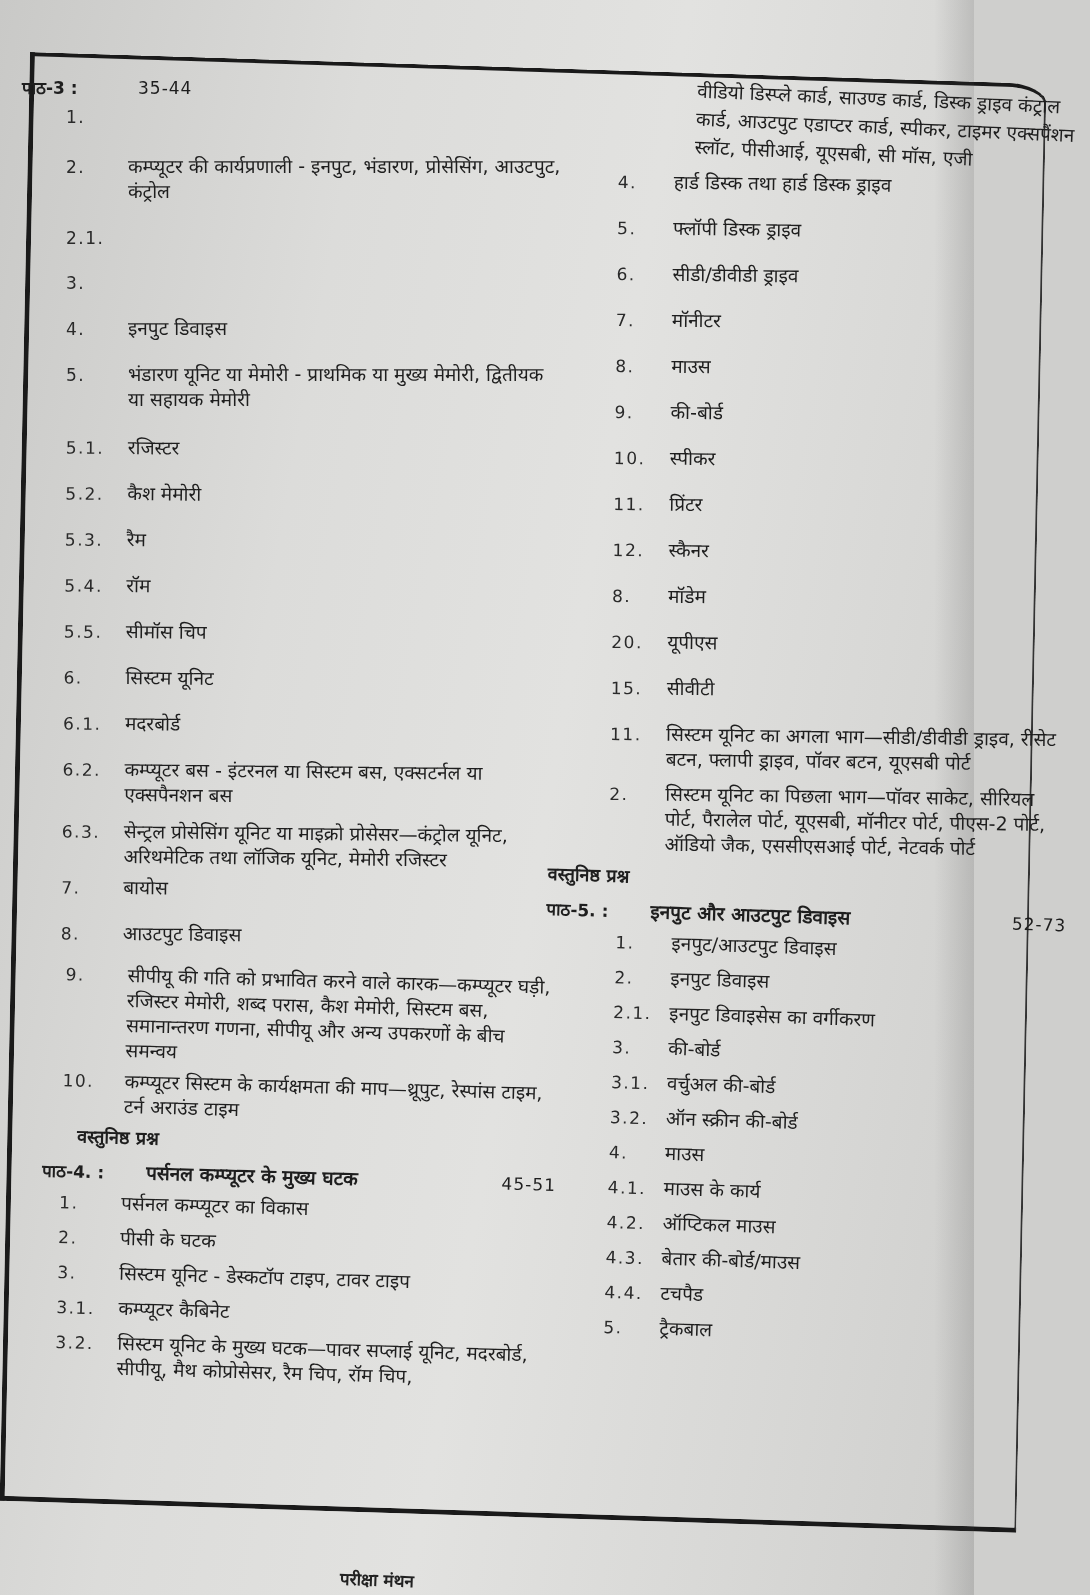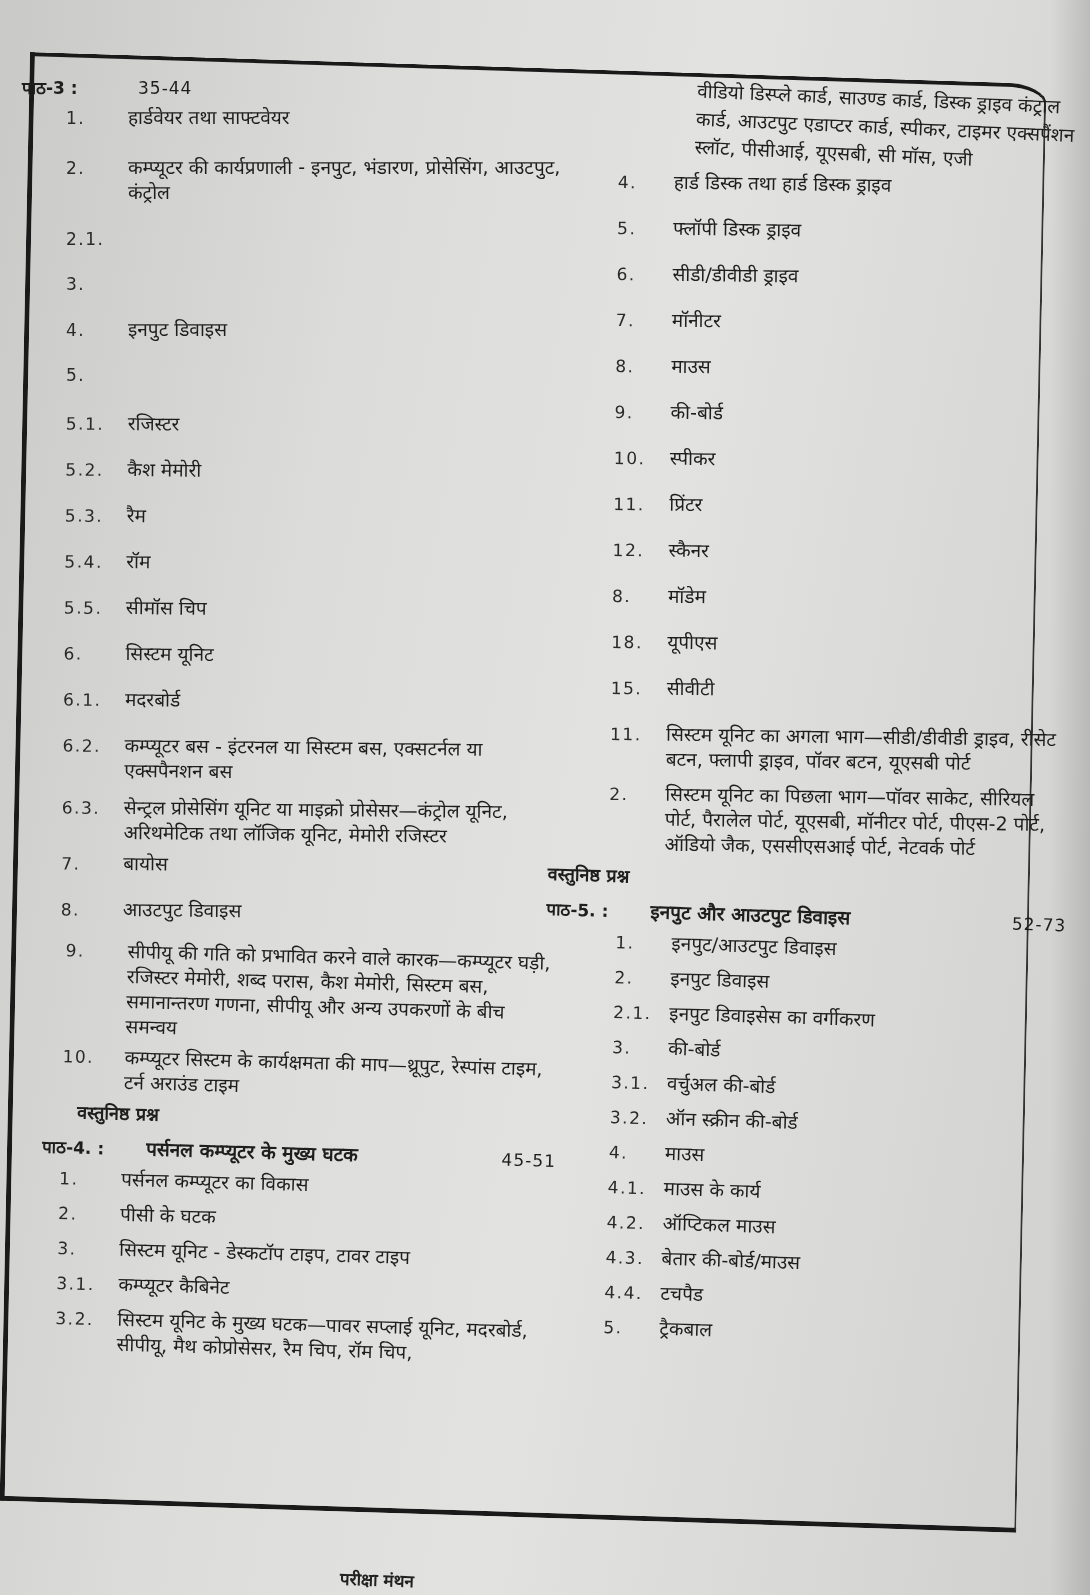--- a/index.html
+++ b/index.html
@@ -11,22 +11,23 @@
       height: 1595px;
       background: #cfcfcd;
       overflow: hidden;
       position: relative;
       font-family: "DejaVu Sans", sans-serif;
       color: #1e1e1e;
     }
     .page {
       position: absolute;
       left: 0; top: 0;
-      width: 1090px; height: 1595px;
+      width: 932px; height: 1595px;
       background: linear-gradient(100deg, #c9c9c7 0%, #dcdcda 30%, #e2e2e0 55%, #d8d8d6 80%, #cfcfcd 100%);
+      padding-left: 42px;
     }
     .frame {
       position: absolute;
       left: 30px;
       top: 52px;
       width: 1010px;
       height: 1440px;
       border-left: 5px solid #1a1a1a;
       border-top: 4px solid #1a1a1a;
       border-bottom: 5px solid #1a1a1a;
@@ -134,38 +135,38 @@
 
   <div class="col col-left">
 
     <div class="chapter">
       <span class="label">पाठ-3 :</span>
       <span class="pages">35-44</span>
     </div>
 
     <div class="item" style="margin-bottom:24px;">
       <span class="num">1.</span>
-      <span class="text">हार्डवेयर तथा साफ्टवेयर</span>
     </div>
     <div class="item" style="margin-bottom:22px;">
       <span class="num">2.</span>
       <span class="text">कम्प्यूटर की कार्यप्रणाली - इनपुट, भंडारण, प्रोसेसिंग, आउटपुट, कंट्रोल</span>
     </div>
     <div class="item">
       <span class="num">2.1.</span>
     </div>
     <div class="item">
       <span class="num">3.</span>
     </div>
     <div class="item">
       <span class="num">4.</span>
       <span class="text">इनपुट डिवाइस</span>
     </div>
     <div class="item" style="margin-bottom:22px;">
       <span class="num">5.</span>
+      <span class="text">भंडारण यूनिट या मेमोरी - प्राथमिक या मुख्य मेमोरी, द्वितीयक या सहायक मेमोरी</span>
     </div>
 
     <div class="tilt-l1">
       <div class="item">
         <span class="num">5.1.</span>
         <span class="text">रजिस्टर</span>
       </div>
       <div class="item">
         <span class="num">5.2.</span>
         <span class="text">कैश मेमोरी</span>
@@ -287,21 +288,21 @@
       </div>
       <div class="item">
         <span class="num">12.</span>
         <span class="text">स्कैनर</span>
       </div>
       <div class="item">
         <span class="num">8.</span>
         <span class="text">मॉडेम</span>
       </div>
       <div class="item">
-        <span class="num">18.</span>
+        <span class="num">20.</span>
         <span class="text">यूपीएस</span>
       </div>
       <div class="item">
         <span class="num">15.</span>
         <span class="text">सीवीटी</span>
       </div>
       <div class="item" style="margin-bottom:10px;">
         <span class="num">11.</span>
         <span class="text">सिस्टम यूनिट का अगला भाग—सीडी/डीवीडी ड्राइव, रीसेट बटन, फ्लापी ड्राइव, पॉवर बटन, यूएसबी पोर्ट</span>
       </div>

